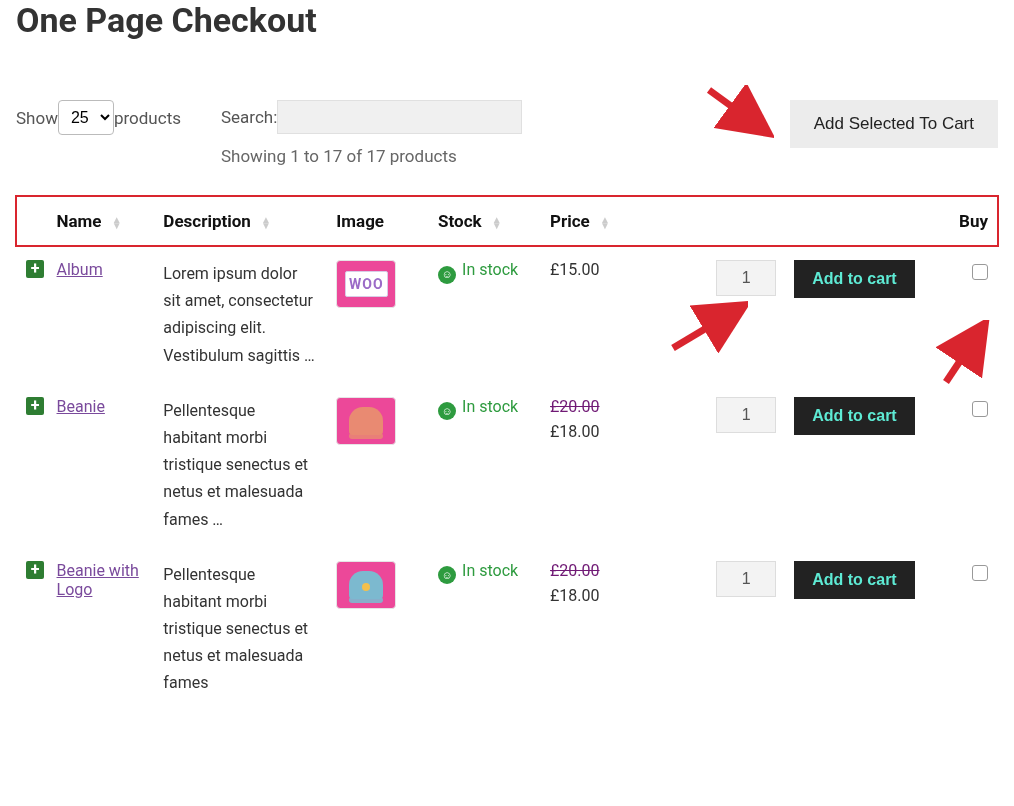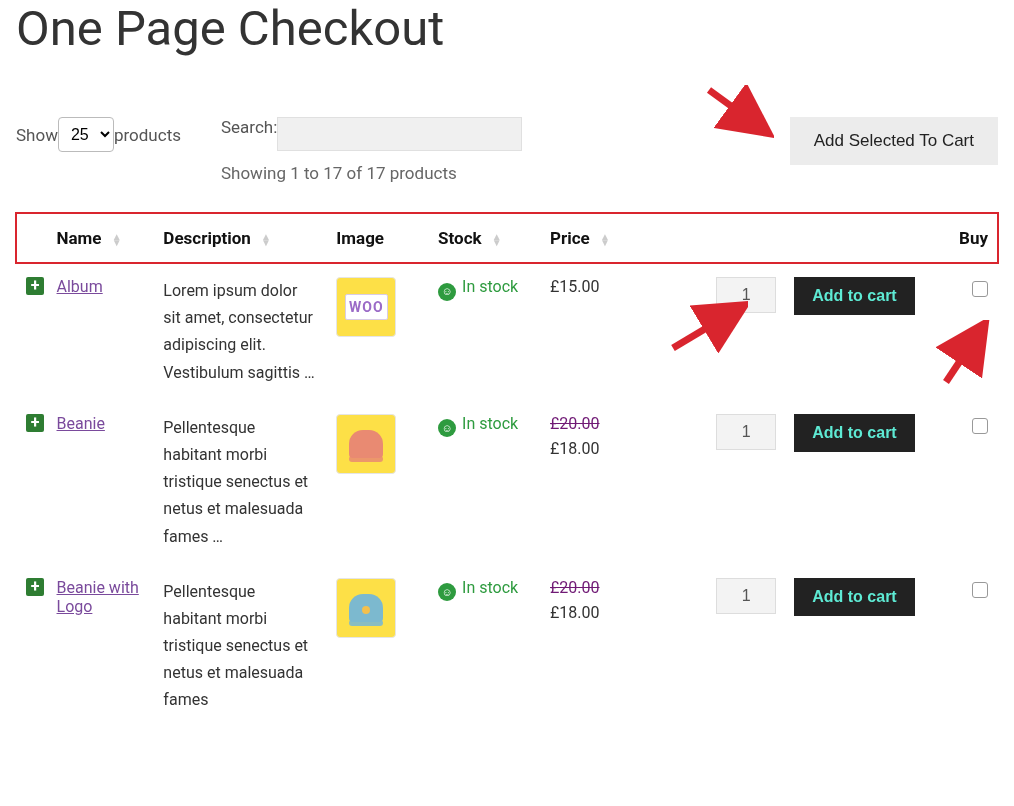--- a/index.html
+++ b/index.html
@@ -4,41 +4,41 @@
 <style>
 * { box-sizing: border-box; margin: 0; padding: 0; }
 body {
   font-family: -apple-system, BlinkMacSystemFont, "Segoe UI", Roboto, Helvetica, Arial, sans-serif;
   background: #fff;
   color: #333;
   padding: 0 16px 30px;
   width: 1014px;
 }
 h1 {
-  font-size: 49px;
-  font-weight: 400;
+  font-size: 34px;
+  font-weight: 700;
   color: #333;
   margin-bottom: 60px;
 }
 .controls-row {
   display: flex;
   align-items: flex-start;
   gap: 40px;
   margin-bottom: 30px;
 }
 .show-group { display: flex; align-items: center; color: #555; font-size: 17px; }
 .show-group select {
   border: 1px solid #bbb;
   border-radius: 4px;
   padding: 7px 8px;
   font-size: 16px;
   background: #fff;
 }
 .search-block { display: flex; flex-direction: column; gap: 12px; }
-.search-line { display: flex; align-items: flex-start; gap: 0; }
+.search-line { display: flex; align-items: center; gap: 0; }
 .search-label { color: #555; font-size: 17px; }
 .search-input {
   width: 245px;
   height: 34px;
   border: 1px solid #e0e0e0;
   background: #f0f0f0;
   padding: 4px 8px;
   font-size: 15px;
 }
 .showing-text { color: #666; font-size: 17px; }
@@ -93,27 +93,27 @@
   align-items: center;
   justify-content: center;
   font-weight: 700;
   font-size: 16px;
   line-height: 1;
   cursor: pointer;
 }
 .product-link { color: #7a4a9c; text-decoration: underline; font-size: 16px; cursor: pointer; }
 .desc-cell { line-height: 1.7; color: #333; font-size: 16px; }
 .image-box {
-  width: 60px; height: 60px;
+  width: 60px; height: 48px;
   border: 1px solid #e5e5e5;
   border-radius: 4px;
   display: flex;
   align-items: center;
   justify-content: center;
-  background: #fde047;
+  background: #ec4899;
 }
 .prod-album { font-size: 14px; color: #9b6bc7; font-weight: 700; letter-spacing: 1px; background:#fff; border:1px solid #d8cce6; padding:4px 3px; border-radius:2px; }
 .prod-beanie { width: 34px; height: 28px; background: #e98a72; border-radius: 14px 14px 4px 4px; position: relative; }
 .prod-beanie::after { content:""; position:absolute; bottom:-4px; left:0; right:0; height:6px; background:#e98a72; border-radius:3px; opacity:.85; }
 .prod-beanie2 { width: 34px; height: 28px; background: #7cb9cf; border-radius: 14px 14px 4px 4px; position: relative; }
 .prod-beanie2::after { content:""; position:absolute; bottom:-4px; left:0; right:0; height:6px; background:#7cb9cf; border-radius:3px; opacity:.9; }
 .prod-beanie2::before { content:""; position:absolute; width:8px; height:8px; background:#f3c04d; border-radius:50%; left:13px; top:12px; }
 .stock-cell { white-space: nowrap; }
 .stock-icon {
   display:inline-flex; width:18px; height:18px; background:#2e9b3f; border-radius:50%;

